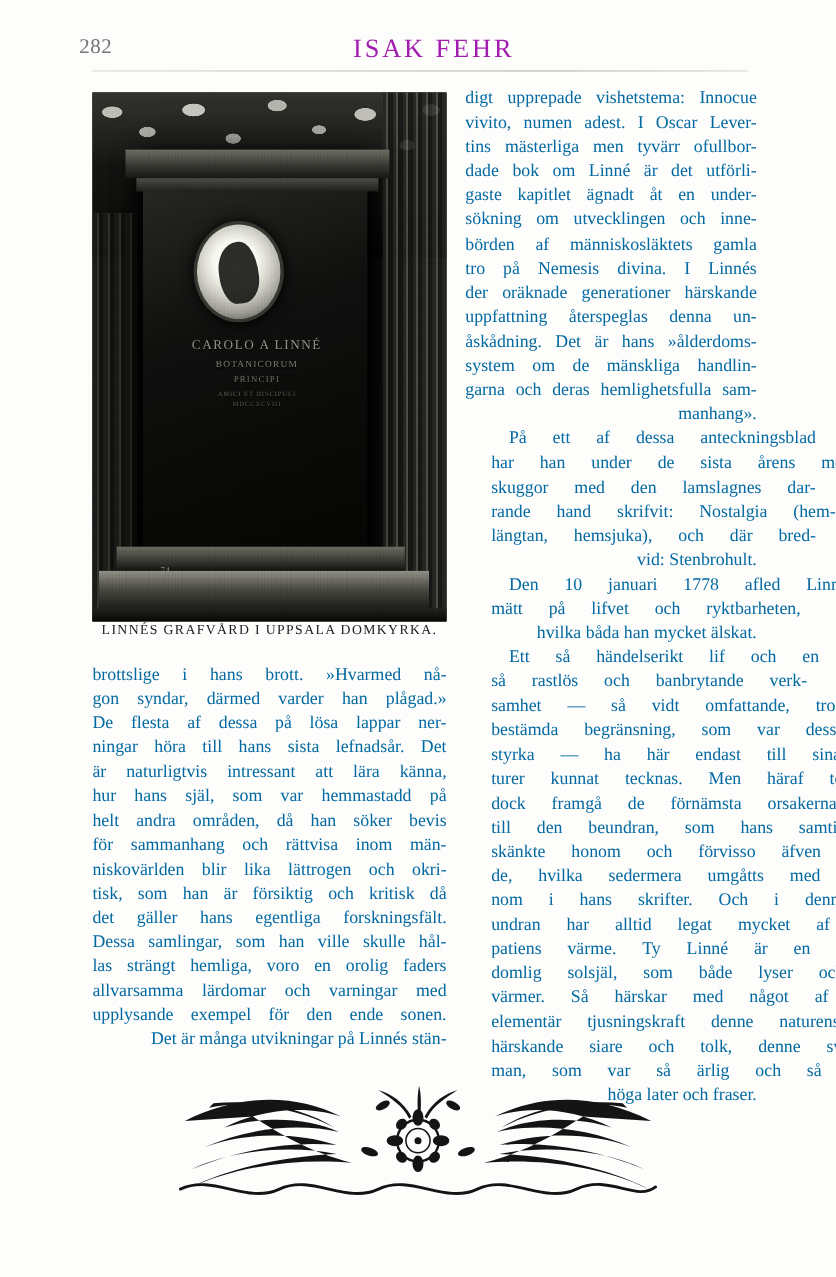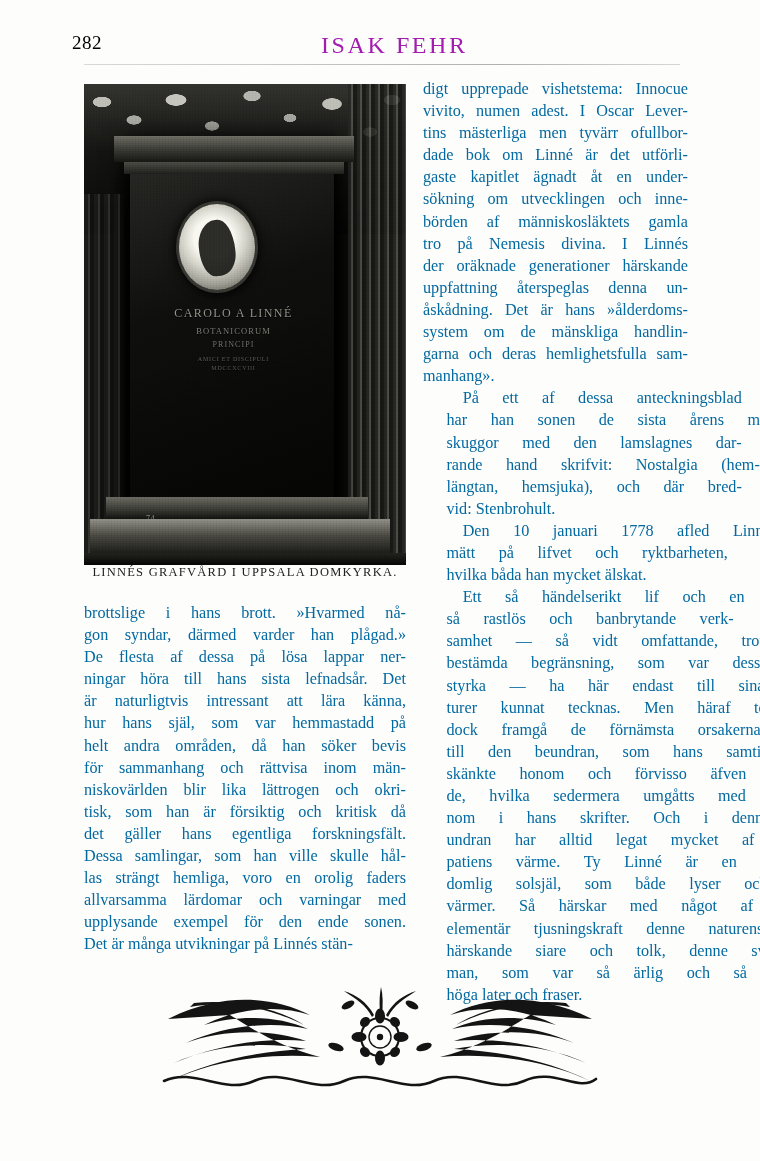--- a/index.html
+++ b/index.html
@@ -30,21 +30,21 @@
     top: 32px;
     width: 616px;
     height: 26px;
   }
   .folio {
     position: absolute;
     left: 0;
     top: 0;
     font-size: 19px;
     letter-spacing: 0.5px;
-    color: #000000;
+    color: #737373;
   }
   .head-title {
     position: absolute;
     left: 13px;
     top: 0;
     width: 616px;
     text-align: center;
     font-size: 24px;
     letter-spacing: 2.6px;
     color: #a21caf;
@@ -241,21 +241,21 @@
   }
   .col-left .bodytext { margin-top: 22px; }
   .bodytext p { margin: 0; }
   .bodytext p.indent { text-indent: 1.45em; }
   
   .jline {
     display: flex;
     justify-content: space-between;
     white-space: pre;
   }
-  .jline.last { justify-content: flex-start; }
+  .jline.last { justify-content: flex-end; }
   .jline > span { display: inline-block; }
 
   
   .ornament {
     position: absolute;
     left: 160px;
     top: 985px;
     width: 440px;
     height: 108px;
   }
@@ -338,21 +338,21 @@
           <span class="jline"><span>tro</span><span>på</span><span>Nemesis</span><span>divina.</span><span>I</span><span>Linnés</span></span>
           <span class="jline"><span>der</span><span>oräknade</span><span>generationer</span><span>härskande</span></span>
           <span class="jline"><span>uppfattning</span><span>återspeglas</span><span>denna</span><span>un-</span></span>
           <span class="jline"><span>åskådning.</span><span>Det</span><span>är</span><span>hans</span><span>»ålderdoms-</span></span>
           <span class="jline"><span>system</span><span>om</span><span>de</span><span>mänskliga</span><span>handlin-</span></span>
           <span class="jline"><span>garna</span><span>och</span><span>deras</span><span>hemlighetsfulla</span><span>sam-</span></span>
           <span class="jline last"><span>manhang».</span></span>
         </p>
         <p class="indent">
           <span class="jline"><span>&nbsp;&nbsp;&nbsp;&nbsp;På</span><span>ett</span><span>af</span><span>dessa</span><span>anteckningsblad</span></span>
-          <span class="jline"><span>har</span><span>han</span><span>sonen</span><span>de</span><span>sista</span><span>årens</span><span>mörka</span></span>
+          <span class="jline"><span>har</span><span>han</span><span>under</span><span>de</span><span>sista</span><span>årens</span><span>mörka</span></span>
           <span class="jline"><span>skuggor</span><span>med</span><span>den</span><span>lamslagnes</span><span>dar-</span></span>
           <span class="jline"><span>rande</span><span>hand</span><span>skrifvit:</span><span>Nostalgia</span><span>(hem-</span></span>
           <span class="jline"><span>längtan,</span><span>hemsjuka),</span><span>och</span><span>där</span><span>bred-</span></span>
           <span class="jline last"><span>vid: Stenbrohult.</span></span>
         </p>
         <p class="indent">
           <span class="jline"><span>&nbsp;&nbsp;&nbsp;&nbsp;Den</span><span>10</span><span>januari</span><span>1778</span><span>afled</span><span>Linné,</span></span>
           <span class="jline"><span>mätt</span><span>på</span><span>lifvet</span><span>och</span><span>ryktbarheten,</span></span>
           <span class="jline last"><span>hvilka båda han mycket älskat.</span></span>
         </p>

